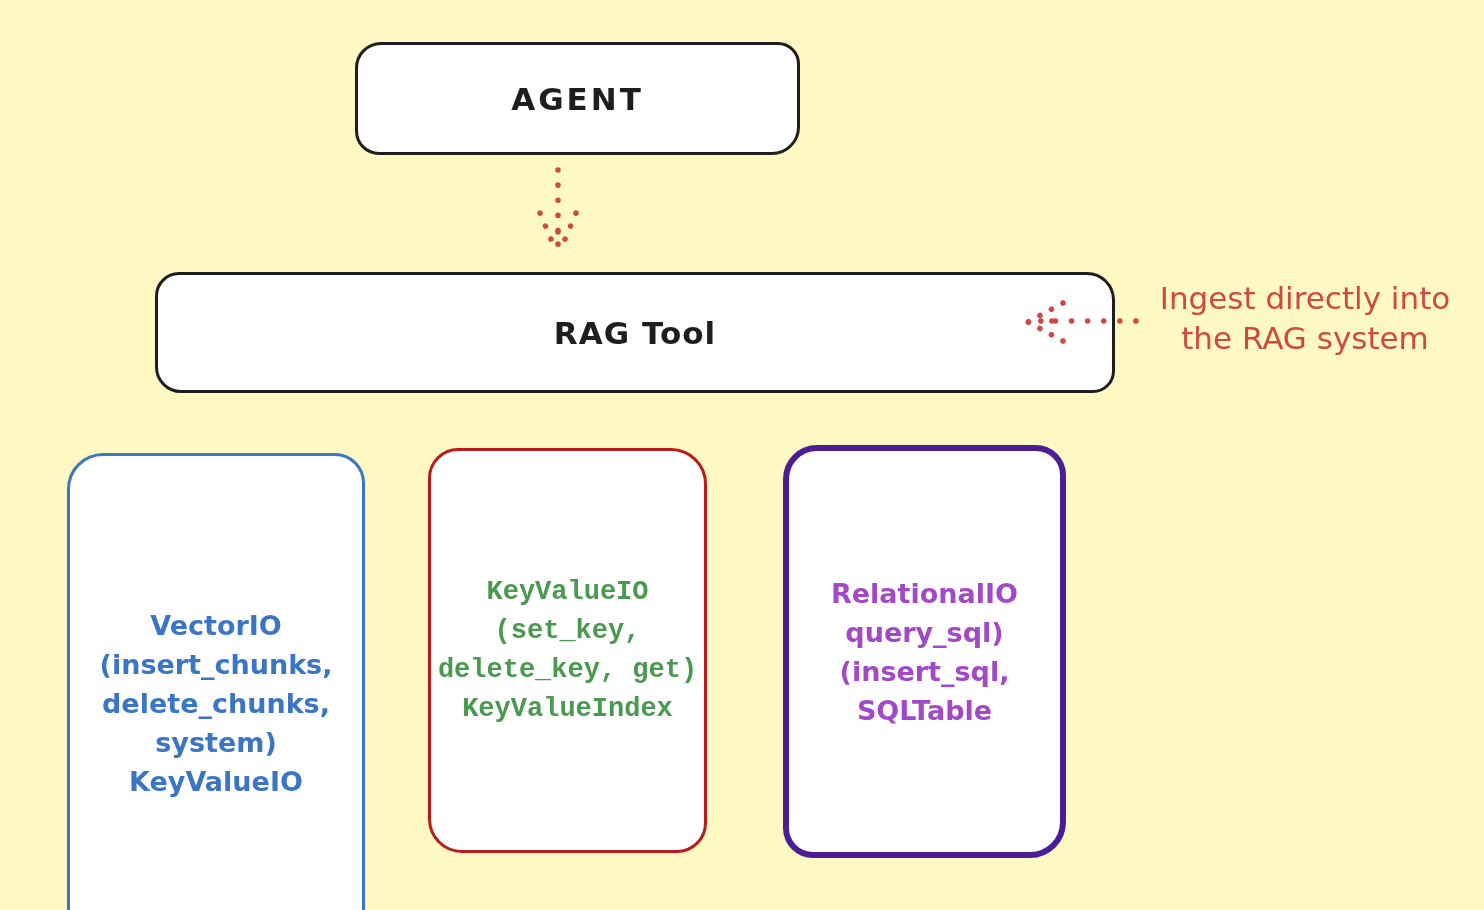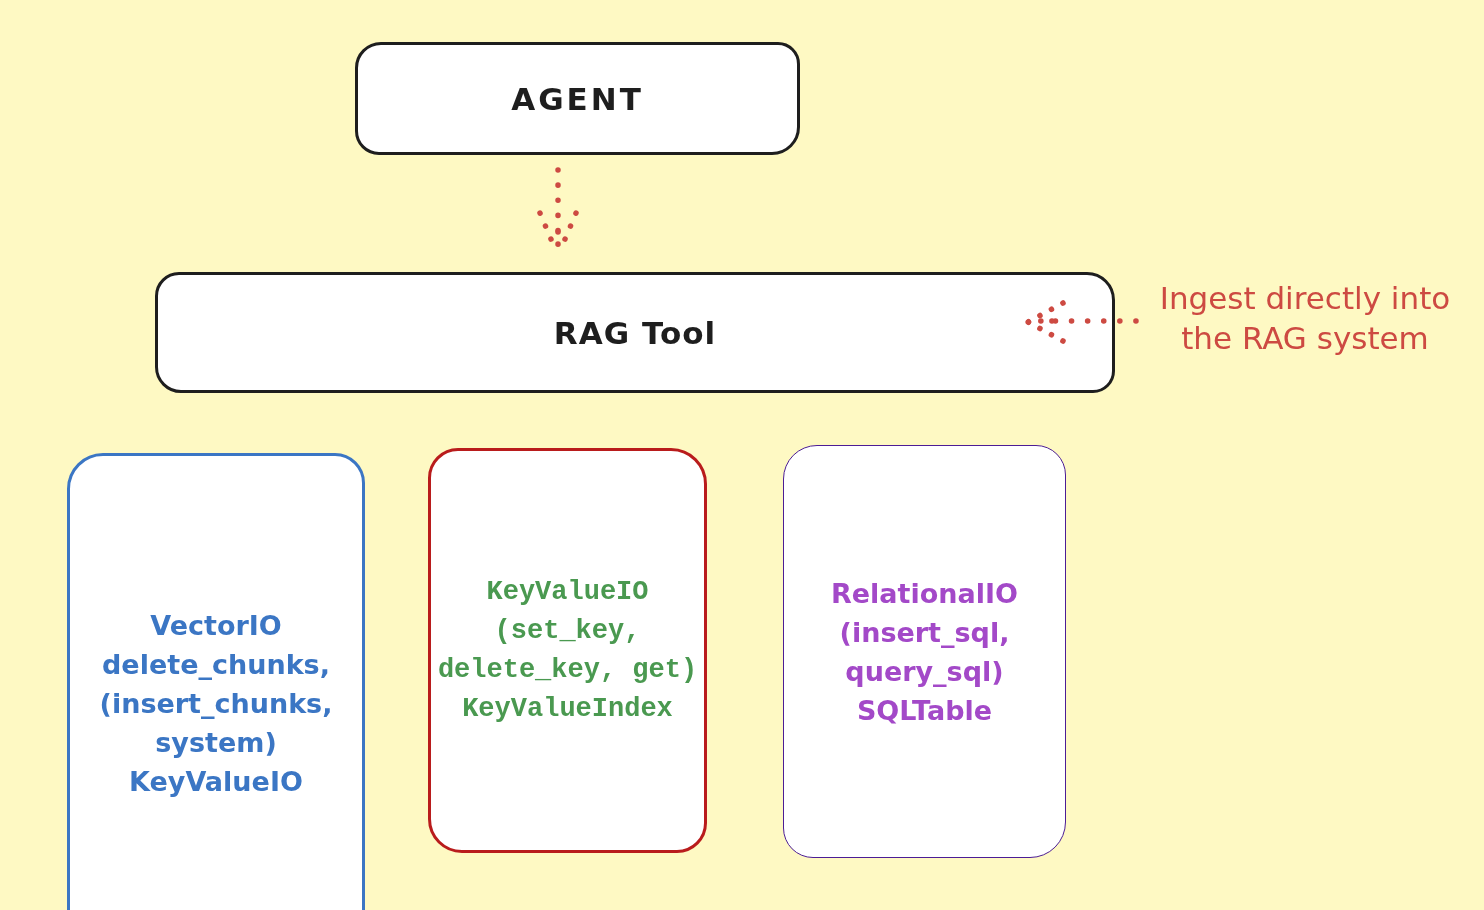--- a/index.html
+++ b/index.html
@@ -73,21 +73,21 @@
     border-radius: 36px 30px 34px 30px;
   }
   .store-green {
     left: 428px; top: 448px; width: 279px; height: 405px;
     border: 3px solid #b91c1c; color: #4a9950;
     border-radius: 30px 36px 30px 34px;
     font-family: Liberation Mono, monospace;
   }
   .store-purple {
     left: 783px; top: 445px; width: 283px; height: 413px;
-    border: 1px solid #4c1d95; color: #a349c8;
+    border: 6px solid #4c1d95; color: #a349c8;
     border-radius: 34px 30px 36px 30px;
   }
 </style>
 </head>
 <body>
 
 <div class="canvas">
 
   <div class="node node-agent">
     <span class="label">AGENT</span>
@@ -115,38 +115,38 @@
   </svg>
 
   <div class="annotation">
     <div>Ingest directly into</div>
     <div>the RAG system</div>
   </div>
 
   <div class="store store-blue">
     <div class="store-text">
       <div>VectorIO</div>
+      <div>(insert_chunks,</div>
       <div>delete_chunks,</div>
-      <div>(insert_chunks,</div>
       <div>system)</div>
       <div class="store-index">KeyValueIO</div>
     </div>
   </div>
 
   <div class="store store-green">
     <div class="store-text">
       <div>KeyValueIO</div>
       <div>(set_key,</div>
       <div>delete_key, get)</div>
       <div class="store-index">KeyValueIndex</div>
     </div>
   </div>
 
   <div class="store store-purple">
     <div class="store-text">
       <div>RelationalIO</div>
+      <div>query_sql)</div>
       <div>(insert_sql,</div>
-      <div>query_sql)</div>
       <div class="store-index">SQLTable</div>
     </div>
   </div>
 
 </div>
 
 </body></html>

